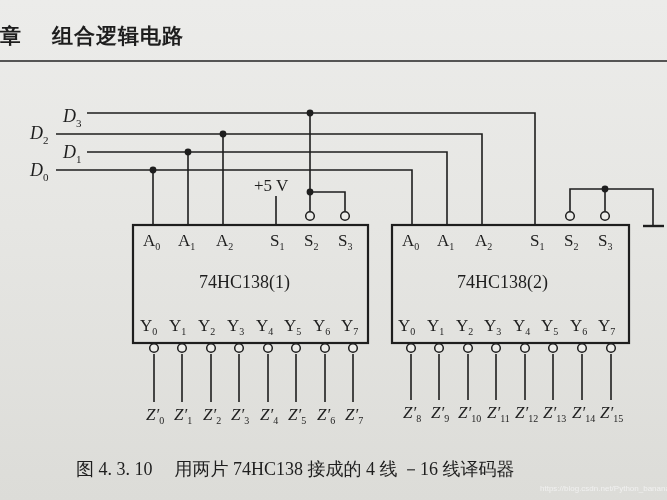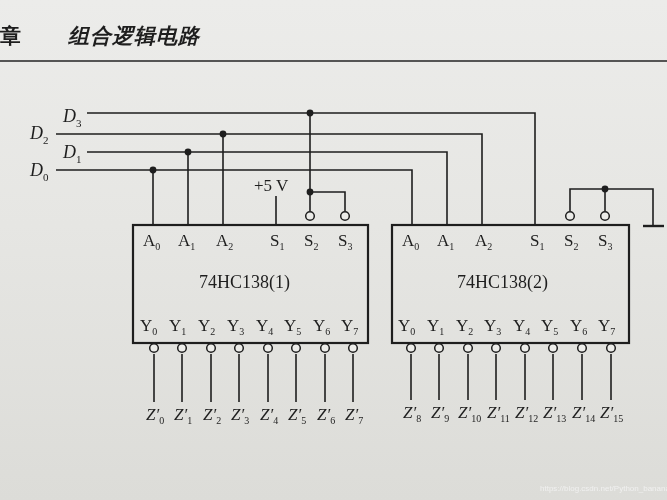--- a/index.html
+++ b/index.html
@@ -2,21 +2,21 @@
 <html><head>
 <meta charset="utf-8">
 <style>
   html,body{margin:0;padding:0;}
   body{width:667px;height:500px;overflow:hidden;
     background:linear-gradient(180deg,#ececea 0%,#e6e6e3 45%,#dcdcd8 100%);
     font-family:"Liberation Serif","DejaVu Serif",serif;color:#1e1e1e;position:relative;}
   .page{position:absolute;left:0;top:0;width:667px;height:500px;}
   .header{position:absolute;left:0;top:22px;font-size:21px;font-weight:bold;letter-spacing:1px;}
   .header .chap{position:absolute;left:0;top:0;}
-  .header .title{position:absolute;left:68px;top:0;white-space:nowrap;font-style:italic;}
+  .header .title{position:absolute;left:52px;top:0;white-space:nowrap;}
   .rule{position:absolute;left:0;top:60px;width:667px;height:1.5px;background:#555;}
   svg{position:absolute;left:0;top:0;}
   svg text{font-family:"Liberation Serif","DejaVu Serif",serif;fill:#1e1e1e;}
   .caption{position:absolute;left:76px;top:457px;font-size:18px;white-space:nowrap;
     font-family:"Liberation Serif","DejaVu Serif",serif;}
   .caption .num{margin-right:22px;}
   .watermark{position:absolute;left:540px;top:484px;font-size:8px;color:#f4f4f4;
     font-family:"Liberation Sans","DejaVu Sans",sans-serif;opacity:.85;white-space:nowrap;}
 </style>
 </head>
@@ -178,15 +178,18 @@
       <text x="431" y="418"><tspan>Z′</tspan><tspan font-size="10" dy="4" font-style="normal">9</tspan></text>
       <text x="458" y="418"><tspan>Z′</tspan><tspan font-size="10" dy="4" font-style="normal">10</tspan></text>
       <text x="487" y="418"><tspan>Z′</tspan><tspan font-size="10" dy="4" font-style="normal">11</tspan></text>
       <text x="515" y="418"><tspan>Z′</tspan><tspan font-size="10" dy="4" font-style="normal">12</tspan></text>
       <text x="543" y="418"><tspan>Z′</tspan><tspan font-size="10" dy="4" font-style="normal">13</tspan></text>
       <text x="572" y="418"><tspan>Z′</tspan><tspan font-size="10" dy="4" font-style="normal">14</tspan></text>
       <text x="600" y="418"><tspan>Z′</tspan><tspan font-size="10" dy="4" font-style="normal">15</tspan></text>
     </g>
   </svg>
 
+  <div class="caption">
+    <span class="num">图 4. 3. 10</span><span>用两片 74HC138 接成的 4 线 －16 线译码器</span>
+  </div>
 
   <div class="watermark">https://blog.csdn.net/Python_banana</div>
 </div>
 
 </body></html>

